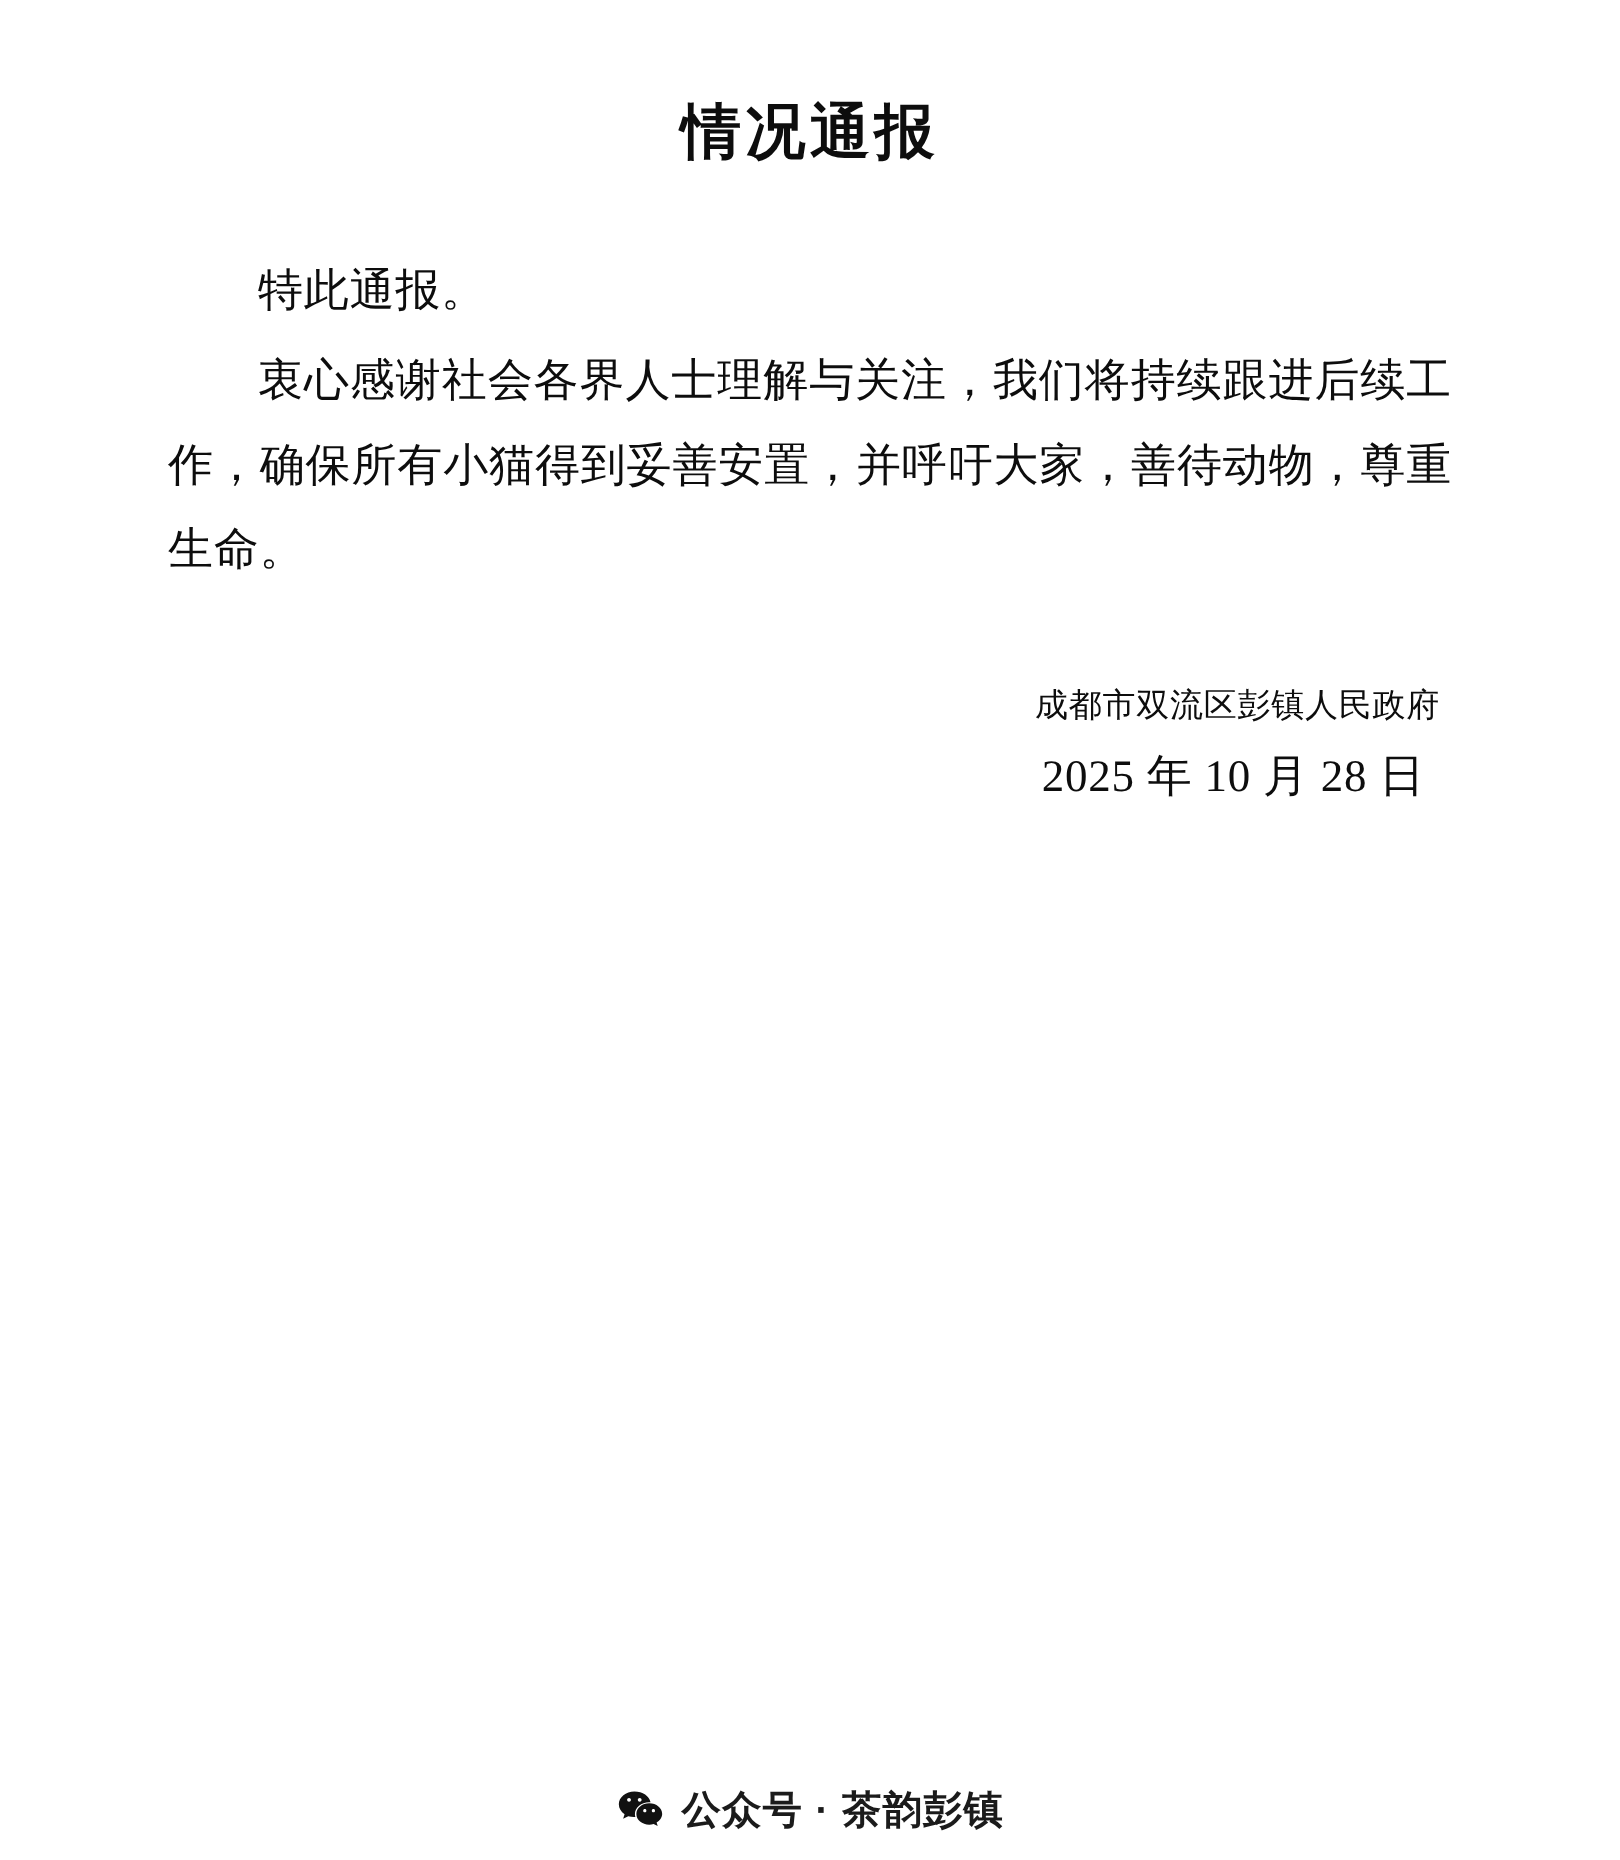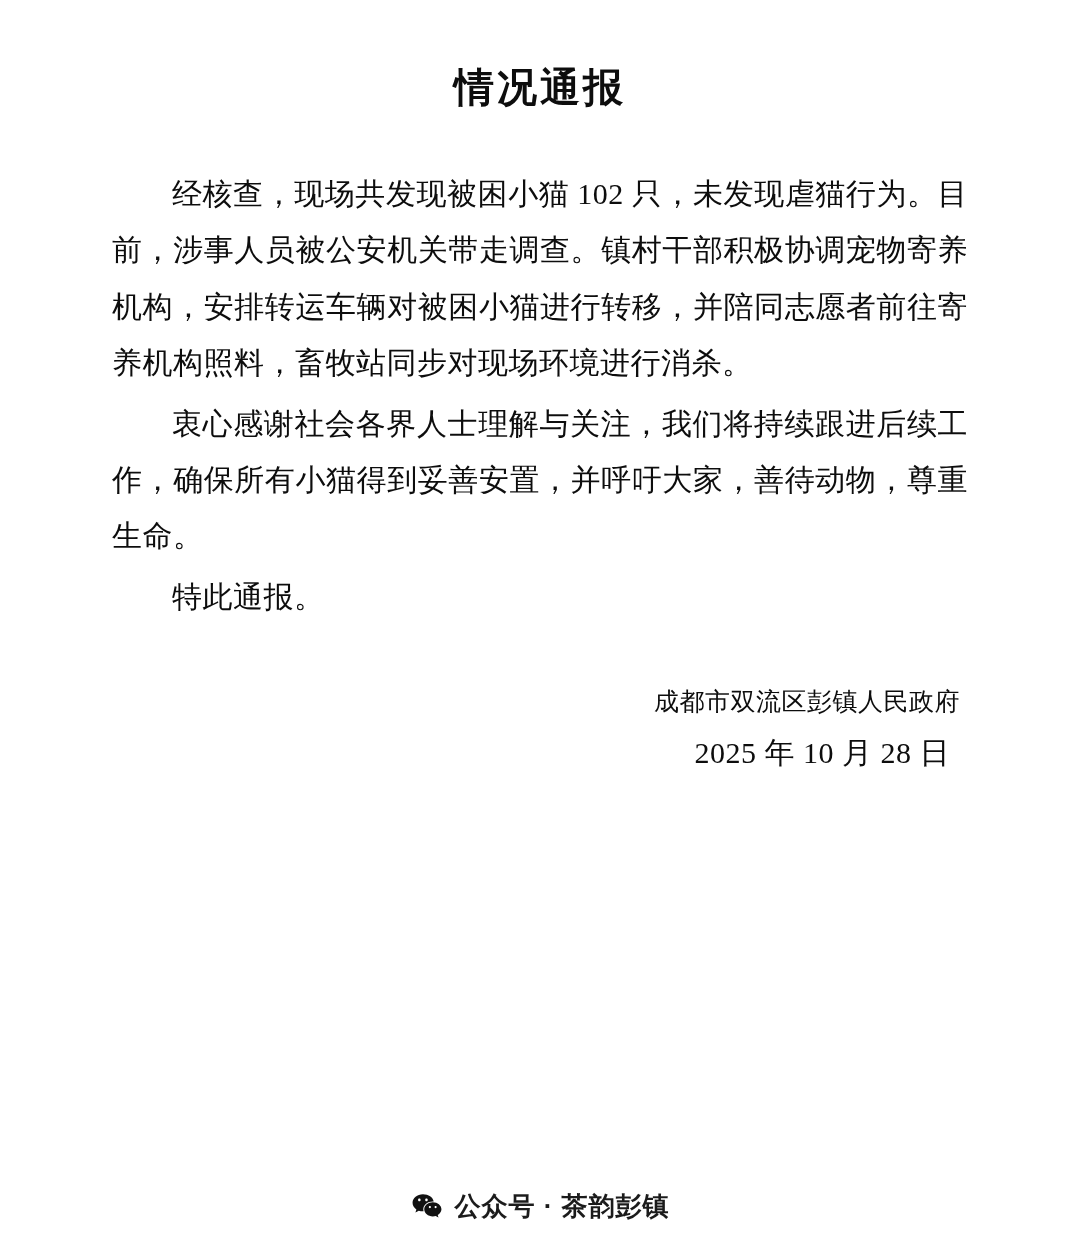--- a/index.html
+++ b/index.html
@@ -37,21 +37,21 @@
     line-height: 1.88;
     text-align: justify;
     text-justify: inter-ideograph;
     text-indent: 2em;
     margin: 0 0 4px 0;
     letter-spacing: 0.5px;
   }
   .signature {
     margin-top: 54px;
     text-align: right;
-    font-size: 25px;
+    font-size: 22px;
     line-height: 1.85;
     letter-spacing: 0.5px;
     padding-right: 8px;
   }
   .sign-date {
     text-align: right;
     font-size: 30px;
     line-height: 1.85;
     letter-spacing: 0.5px;
     padding-right: 18px;
@@ -82,23 +82,22 @@
   }
 </style>
 </head>
 <body>
 
 <div class="page">
 
   <h1 class="doc-title">情况通报</h1>
 
   <div class="body-text">
-    <p class="para">经核查，现场共发现被困小猫 102 只，未发现虐猫行为。目前，涉事人员被公安机关带走调查。镇村干部积极协调宠物寄养机构，安排转运车辆对被困小猫进行转移，并陪同志愿者前往寄养机构照料，畜牧站同步对现场环境进行消杀。</p>
+    <p class="para">特此通报。</p>
     <p class="para">衷心感谢社会各界人士理解与关注，我们将持续跟进后续工作，确保所有小猫得到妥善安置，并呼吁大家，善待动物，尊重生命。</p>
-    <p class="para">特此通报。</p>
   </div>
 
   <div class="signature">成都市双流区彭镇人民政府</div>
   <div class="sign-date">2025 年 10 月 28 日</div>
 
   <div class="footer">
     <span class="wechat-icon">
       <svg viewBox="0 0 32 32" width="34" height="34" aria-hidden="true">
         <path fill="#111111" d="M12.2 4C6.8 4 2.4 7.6 2.4 12.1c0 2.5 1.4 4.8 3.6 6.3l-0.9 2.8 3.2-1.6c1.2 0.3 2.4 0.5 3.6 0.5 0.3 0 0.6 0 0.9 0-0.2-0.6-0.3-1.3-0.3-1.9 0-4.1 4-7.4 8.9-7.4 0.3 0 0.6 0 0.9 0C21.6 6.9 17.4 4 12.2 4z M8.8 10.5c-0.7 0-1.2-0.5-1.2-1.2s0.5-1.2 1.2-1.2 1.2 0.5 1.2 1.2-0.5 1.2-1.2 1.2z M15.5 10.5c-0.7 0-1.2-0.5-1.2-1.2s0.5-1.2 1.2-1.2 1.2 0.5 1.2 1.2-0.5 1.2-1.2 1.2z"></path>
         <path fill="#111111" d="M29.6 18.2c0-3.7-3.6-6.7-8.1-6.7s-8.1 3-8.1 6.7 3.6 6.7 8.1 6.7c0.9 0 1.9-0.1 2.7-0.4l2.6 1.3-0.7-2.2c1.9-1.2 3.5-3.2 3.5-5.4z M18.7 17.1c-0.6 0-1-0.4-1-1s0.4-1 1-1 1 0.4 1 1-0.4 1-1 1z M24.1 17.1c-0.6 0-1-0.4-1-1s0.4-1 1-1 1 0.4 1 1-0.4 1-1 1z"></path>

